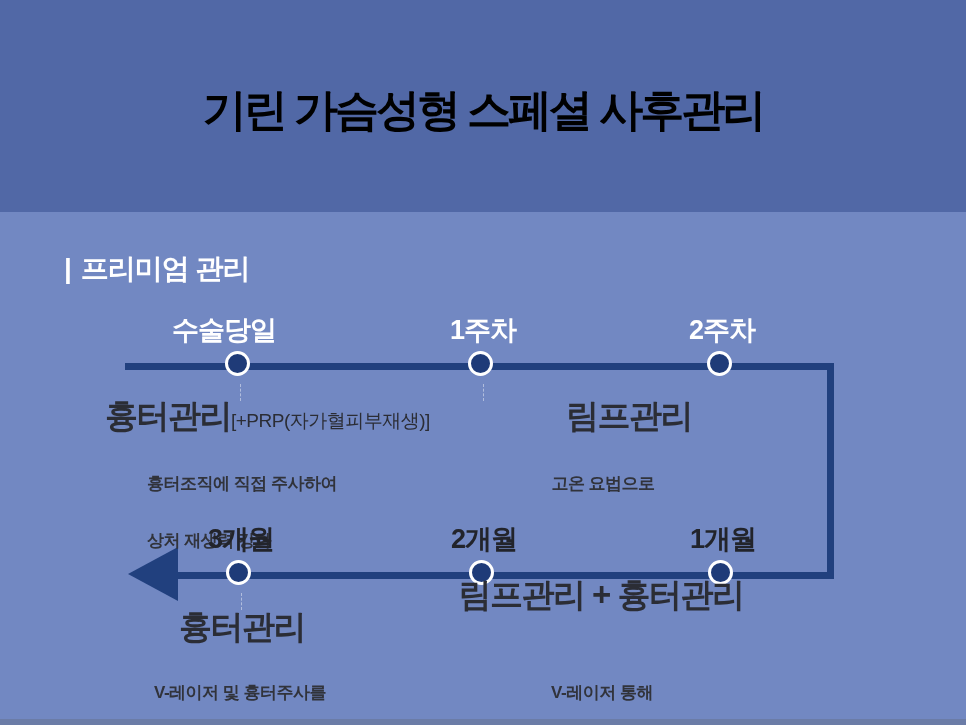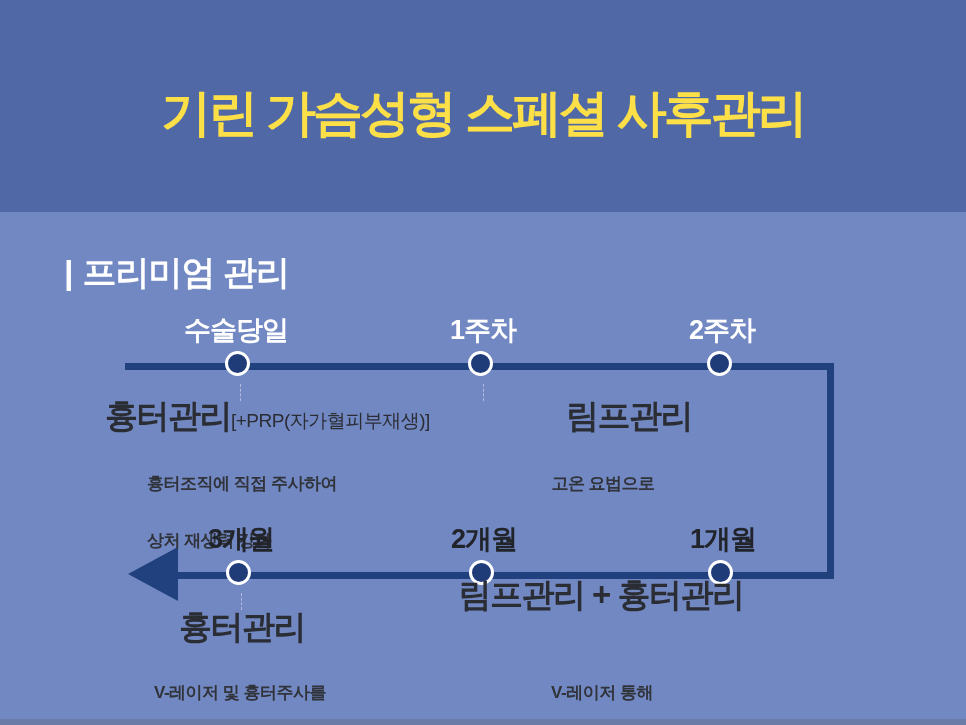--- a/index.html
+++ b/index.html
@@ -20,34 +20,34 @@
     left: 0; top: 0;
     width: 966px; height: 212px;
     background: #5168a6;
   }
   .hero h1 {
     position: absolute;
     top: 86px; left: 0;
     width: 100%;
     margin: 0;
     text-align: center;
-    color: #fde047;
-    font-size: 50px;
+    color: #000000;
+    font-size: 44px;
     font-weight: 900;
     letter-spacing: -3px;
     line-height: 1.1;
     white-space: nowrap;
   }
 
   
   .section-label {
     position: absolute;
     left: 64px; top: 250px;
     color: #ffffff;
-    font-size: 34px;
+    font-size: 28px;
     font-weight: 800;
     letter-spacing: -1px;
     white-space: nowrap;
   }
   .section-label .bar {
     display: inline-block;
     margin-right: 10px;
     font-weight: 800;
   }
 
@@ -136,21 +136,21 @@
 
   <div class="section-label">
     <span class="bar">|</span><span>프리미엄 관리</span>
   </div>
 
   <div class="tl-line h" style="left:125px; top:363px; width:709px;"></div>
   <div class="tl-line v" style="left:827px; top:363px; height:216px;"></div>
   <div class="tl-line h" style="left:166px; top:572px; width:668px;"></div>
   <div class="tl-arrow" style="left:128px; top:547px;"></div>
 
-  <div class="t-label light" style="left:236px; top:312px;">수술당일</div>
+  <div class="t-label light" style="left:224px; top:312px;">수술당일</div>
   <div class="t-label light" style="left:483px; top:312px;">1주차</div>
   <div class="t-label light" style="left:722px; top:312px;">2주차</div>
 
   <div class="dot" style="left:225px; top:351px;"></div>
   <div class="dot" style="left:468px; top:351px;"></div>
   <div class="dot" style="left:707px; top:351px;"></div>
   <div class="connector" style="left:240px; top:384px;"></div>
   <div class="connector" style="left:483px; top:384px;"></div>
 
   <div class="treat-title" style="left:105px; top:394px;">

